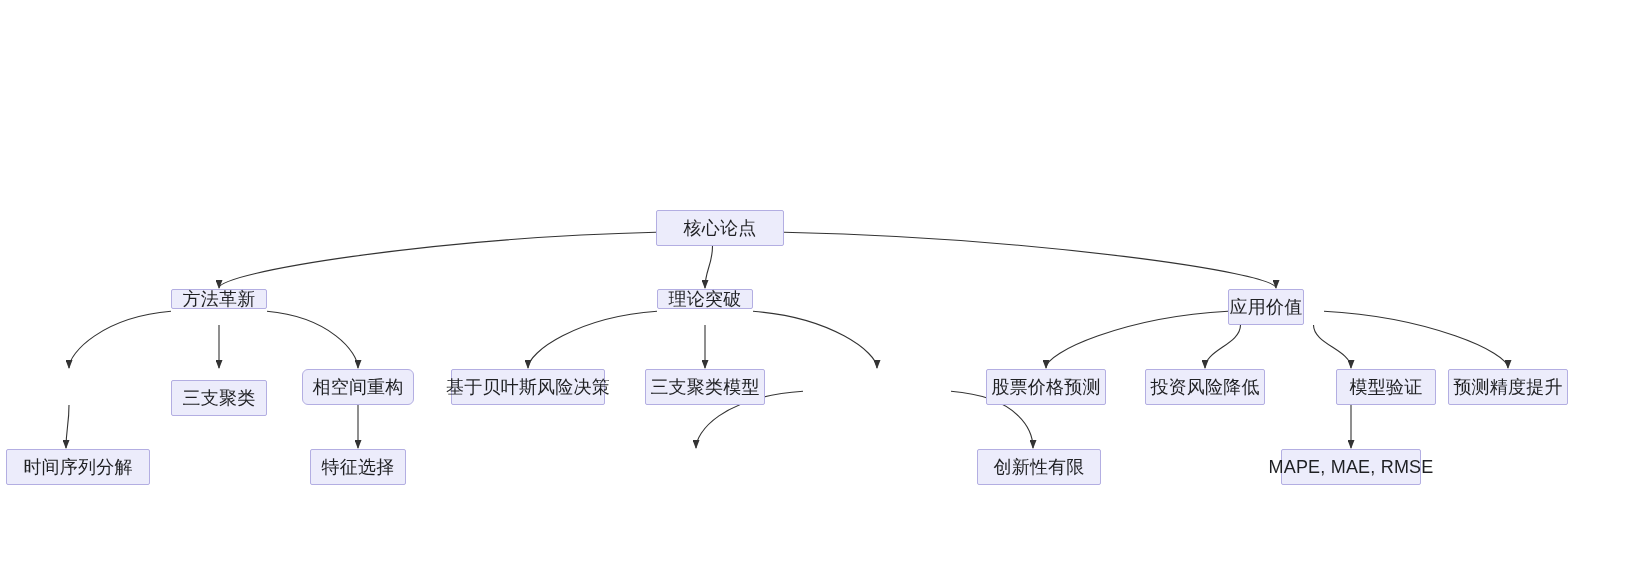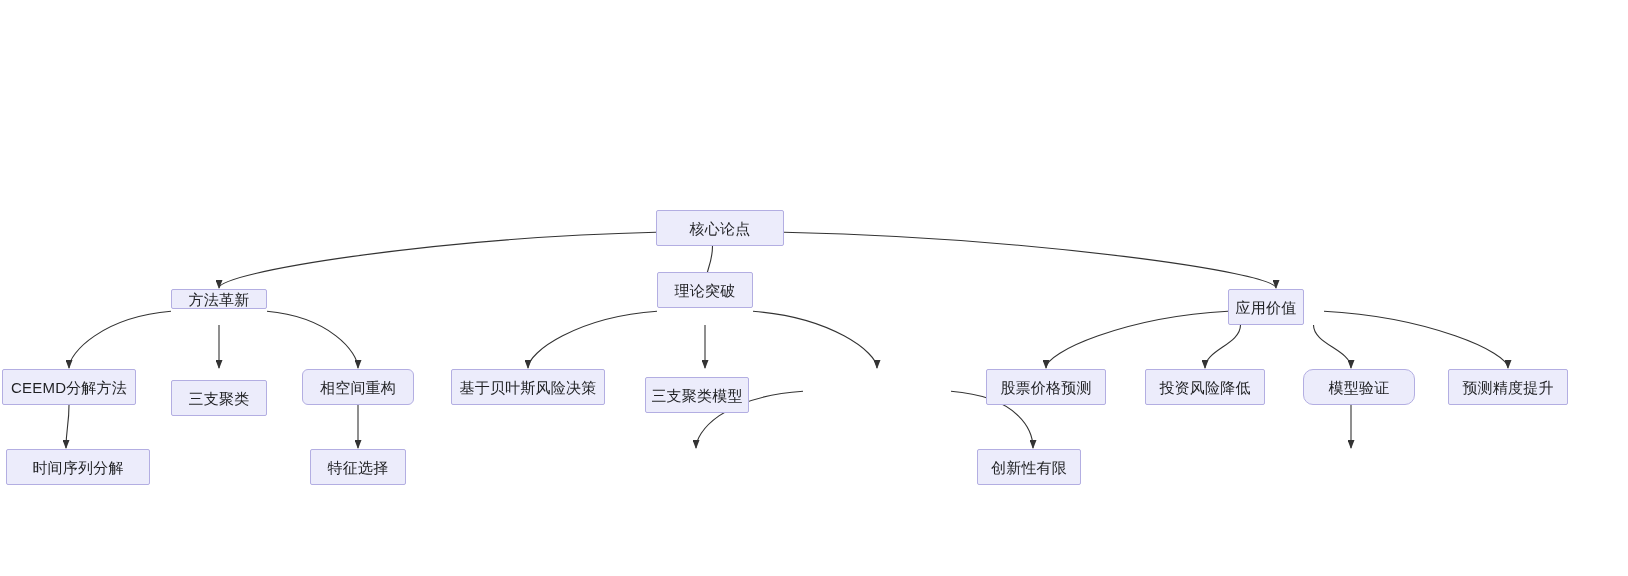--- a/index.html
+++ b/index.html
@@ -40,21 +40,21 @@
   .node {
     position: absolute;
     box-sizing: border-box;
     background: #ececfb;
     border: 1px solid #b3aee2;
     border-radius: 2px;
     display: flex;
     align-items: center;
     justify-content: center;
     color: #1f2023;
-    font-size: 15px;
+    font-size: 18px;
     line-height: 1;
     letter-spacing: 0.2px;
     white-space: nowrap;
     cursor: default;
   }
   .node-label {
     display: block;
   }
 </style>
 </head>
@@ -88,56 +88,56 @@
         <path d="M1351,405 C1351,424.35 1351,429.94 1351,448" class="edge-path" marker-end="url(#arrowhead)"></path>
       </g>
   </svg>
   <div id="node-layer">
       <div class="node" style="left: 656px; top: 210px; width: 128px; height: 36px;">
         <span class="node-label">核心论点</span>
       </div>
       <div class="node" style="left: 171px; top: 289px; width: 96px; height: 20px;">
         <span class="node-label">方法革新</span>
       </div>
-      <div class="node" style="left: 657px; top: 272px; width: 96px; height: 36px;">
+      <div class="node" style="left: 657px; top: 289px; width: 96px; height: 20px;">
         <span class="node-label">理论突破</span>
       </div>
       <div class="node" style="left: 1228px; top: 289px; width: 76px; height: 36px;">
         <span class="node-label">应用价值</span>
-      </div>
-      <div class="node" style="left: 2px; top: 369px; width: 134px; height: 36px;">
-        <span class="node-label">CEEMD分解方法</span>
       </div>
       <div class="node" style="left: 171px; top: 369px; width: 96px; height: 36px; margin-top: 11px;">
         <span class="node-label">三支聚类</span>
       </div>
       <div class="node" style="left: 302px; top: 369px; width: 112px; height: 36px; border-radius: 6px;">
         <span class="node-label">相空间重构</span>
       </div>
       <div class="node" style="left: 451px; top: 369px; width: 154px; height: 36px;">
         <span class="node-label">基于贝叶斯风险决策</span>
       </div>
-      <div class="node" style="left: 645px; top: 369px; width: 104px; height: 36px; margin-top: 8px;">
+      <div class="node" style="left: 645px; top: 369px; width: 120px; height: 36px;">
         <span class="node-label">三支聚类模型</span>
       </div>
       <div class="node" style="left: 986px; top: 369px; width: 120px; height: 36px;">
         <span class="node-label">股票价格预测</span>
       </div>
       <div class="node" style="left: 1145px; top: 369px; width: 120px; height: 36px;">
         <span class="node-label">投资风险降低</span>
       </div>
-      <div class="node" style="left: 1303px; top: 369px; width: 112px; height: 36px; border-radius: 10px;">
+      <div class="node" style="left: 1336px; top: 369px; width: 100px; height: 36px;">
         <span class="node-label">模型验证</span>
       </div>
       <div class="node" style="left: 1448px; top: 369px; width: 120px; height: 36px;">
         <span class="node-label">预测精度提升</span>
       </div>
       <div class="node" style="left: 6px; top: 449px; width: 144px; height: 36px;">
         <span class="node-label">时间序列分解</span>
       </div>
       <div class="node" style="left: 310px; top: 449px; width: 96px; height: 36px;">
         <span class="node-label">特征选择</span>
       </div>
-      <div class="node" style="left: 977px; top: 449px; width: 104px; height: 36px;">
+      <div class="node" style="left: 977px; top: 449px; width: 124px; height: 36px;">
         <span class="node-label">创新性有限</span>
+      </div>
+      <div class="node" style="left: 1281px; top: 449px; width: 140px; height: 36px;">
+        <span class="node-label">MAPE, MAE, RMSE</span>
       </div>
     </div>
 </div>
 
 </body></html>

